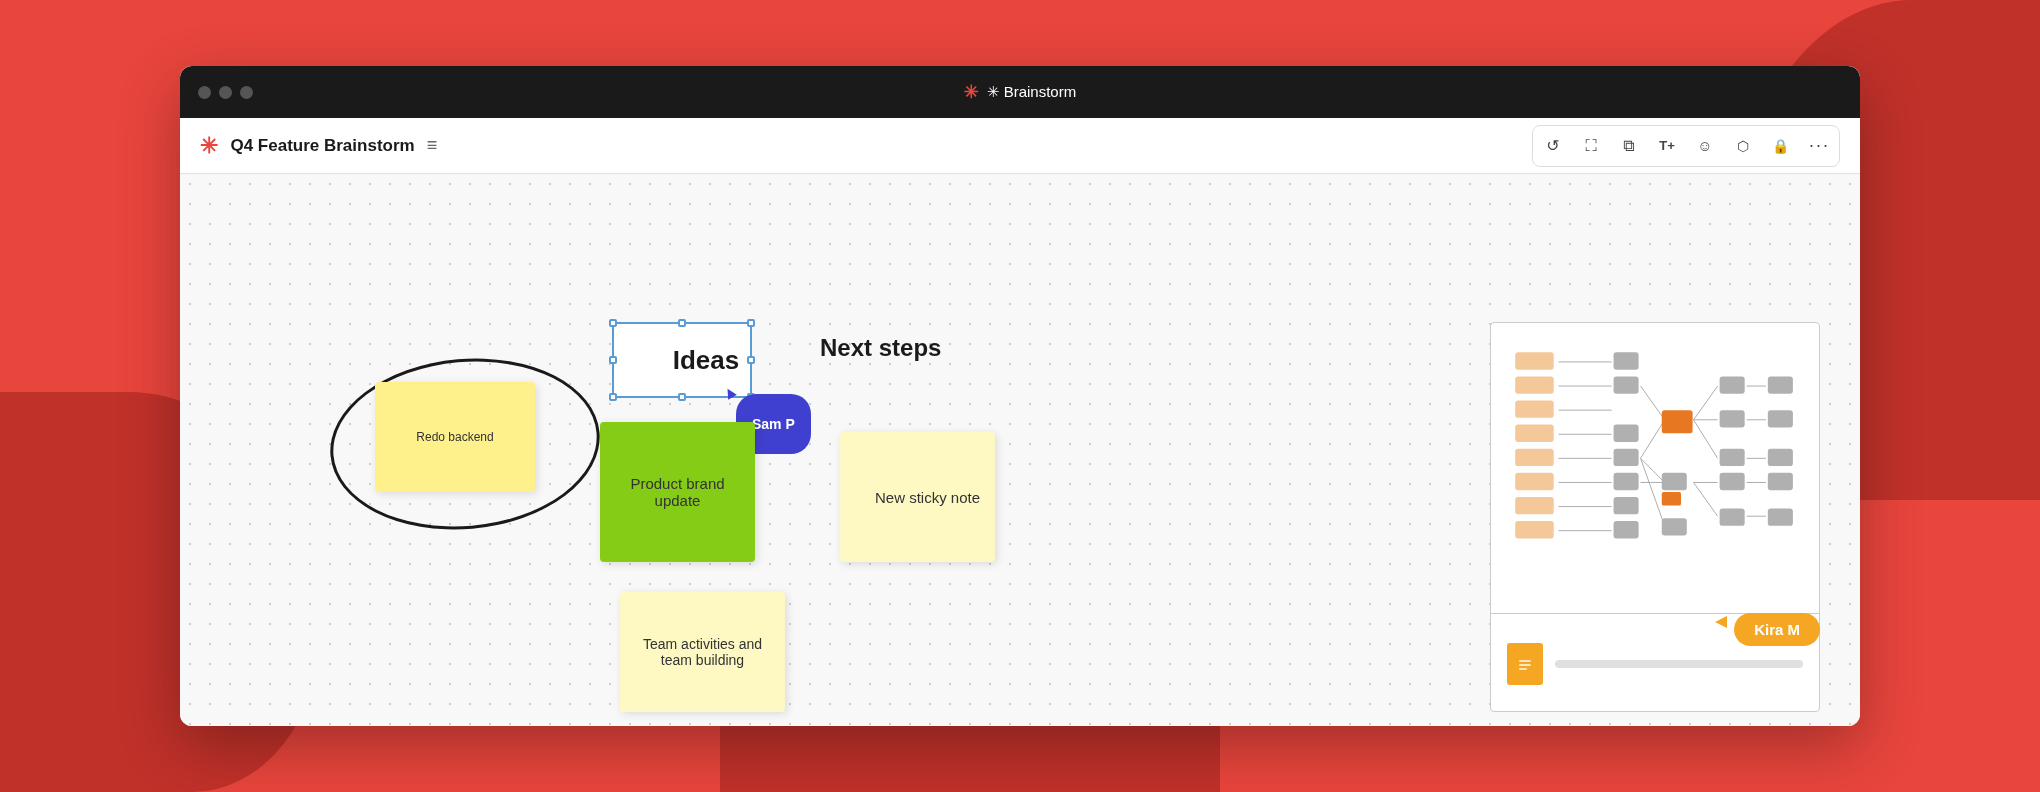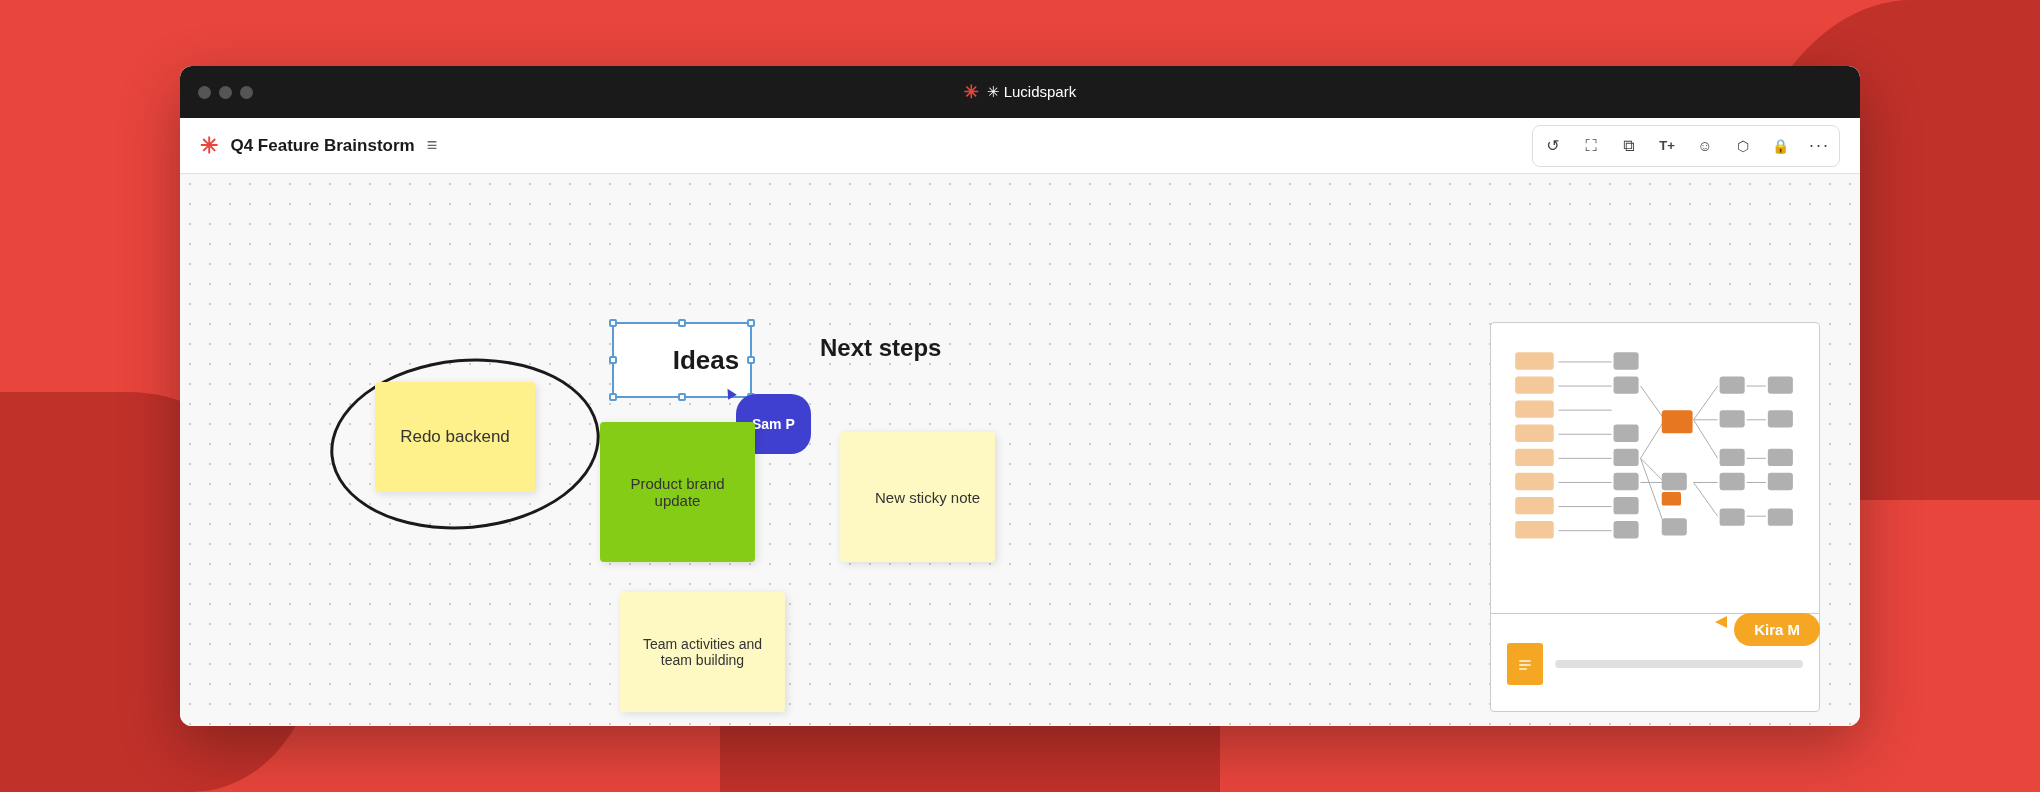--- a/index.html
+++ b/index.html
@@ -202,21 +202,21 @@
       background: #fef9c3;
     }
 
     
     .sticky-redo {
       left: 195px;
       top: 208px;
       width: 160px;
       height: 110px;
       background: #fef08a;
-      font-size: 17px;
+      font-size: 12px;
     }
 
     
     .sticky-product {
       left: 420px;
       top: 248px;
       width: 155px;
       height: 140px;
       background: #84cc16;
       font-size: 15px;
@@ -421,21 +421,21 @@
 <div class="browser-window">
 
   <div class="title-bar">
     <div class="window-controls">
       <div class="window-control"></div>
       <div class="window-control"></div>
       <div class="window-control"></div>
     </div>
     <div class="title-bar-center">
       <span class="lucidspark-icon">✳</span>
-      <span>✳ Lucidspark</span>
+      <span>✳ Brainstorm</span>
     </div>
   </div>
 
   <div class="toolbar">
     <div class="toolbar-left">
       <span class="logo-icon">✳</span>
       <span class="doc-title">Q4 Feature Brainstorm</span>
       <span class="menu-icon">≡</span>
     </div>
     <div class="toolbar-right">

